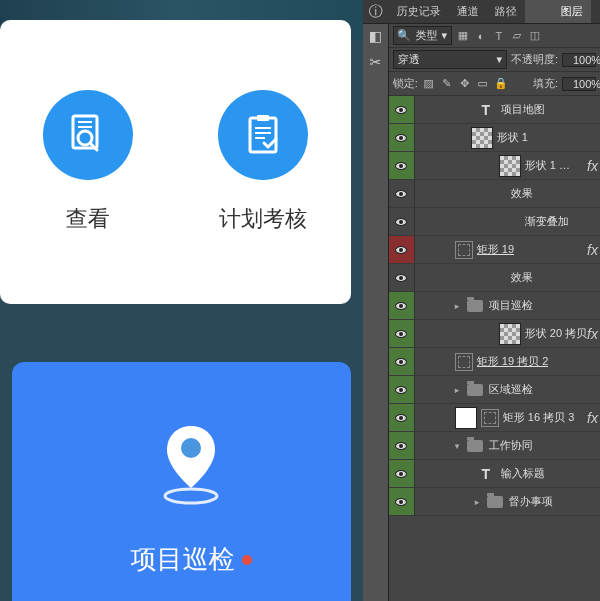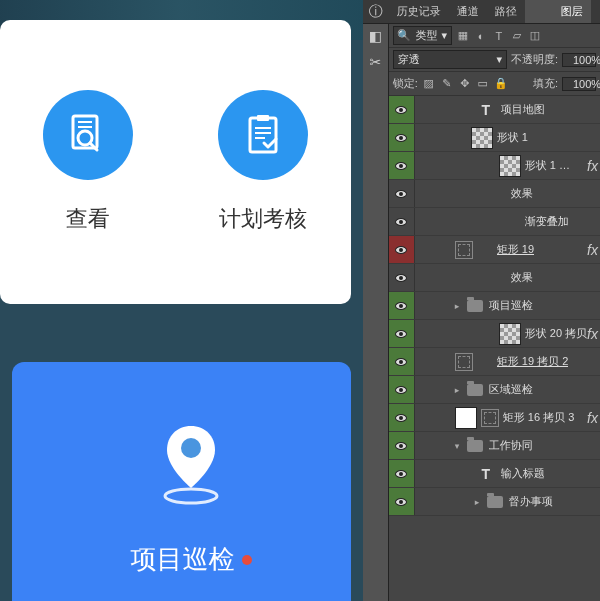--- a/index.html
+++ b/index.html
@@ -39,21 +39,21 @@
 .indent { display: inline-block; }
 .thumb { width: 22px; height: 22px; background: #666; border: 1px solid #222; margin-right: 4px; flex-shrink: 0; }
 .thumb.checker { background: repeating-conic-gradient(#999 0 25%, #ddd 0 50%) 0 0/8px 8px; }
 .thumb.white { background: #fff; }
 .thumb.t { background: none; border: none; color: #ddd; font-size: 14px; text-align: center; line-height: 22px; font-weight: bold; }
 .folder-ic { width: 16px; height: 12px; background: #888; border-radius: 2px; position: relative; margin-right: 6px; flex-shrink: 0; }
 .folder-ic::before { content: ""; position: absolute; top: -3px; left: 0; width: 7px; height: 3px; background: #888; border-radius: 1px 1px 0 0; }
 .vmask { width: 18px; height: 18px; border: 1px solid #888; margin-right: 4px; flex-shrink: 0; position: relative; }
 .vmask::after { content: ""; position: absolute; inset: 2px; border: 1px dashed #888; }
 .lname { font-size: 11px; color: #ddd; white-space: nowrap; overflow: hidden; }
-.lname.u { text-decoration: underline; margin-left: 20px; }
+.lname.u { text-decoration: underline; }
 .link-ic { width: 8px; height: 12px; margin-right: 4px; flex-shrink: 0; }
 .chev { width: 10px; color: #aaa; font-size: 9px; margin-right: 2px; flex-shrink: 0; }
 .fx { color: #ccc; font-style: italic; font-size: 14px; margin-left: auto; margin-right: 2px; }
 .tool-icon { color: #ccc; font-size: 14px; cursor: pointer; }
 </style>
 </head>
 <body>
 
 <div class="canvas-area">
   <div class="canvas-bg"></div>

